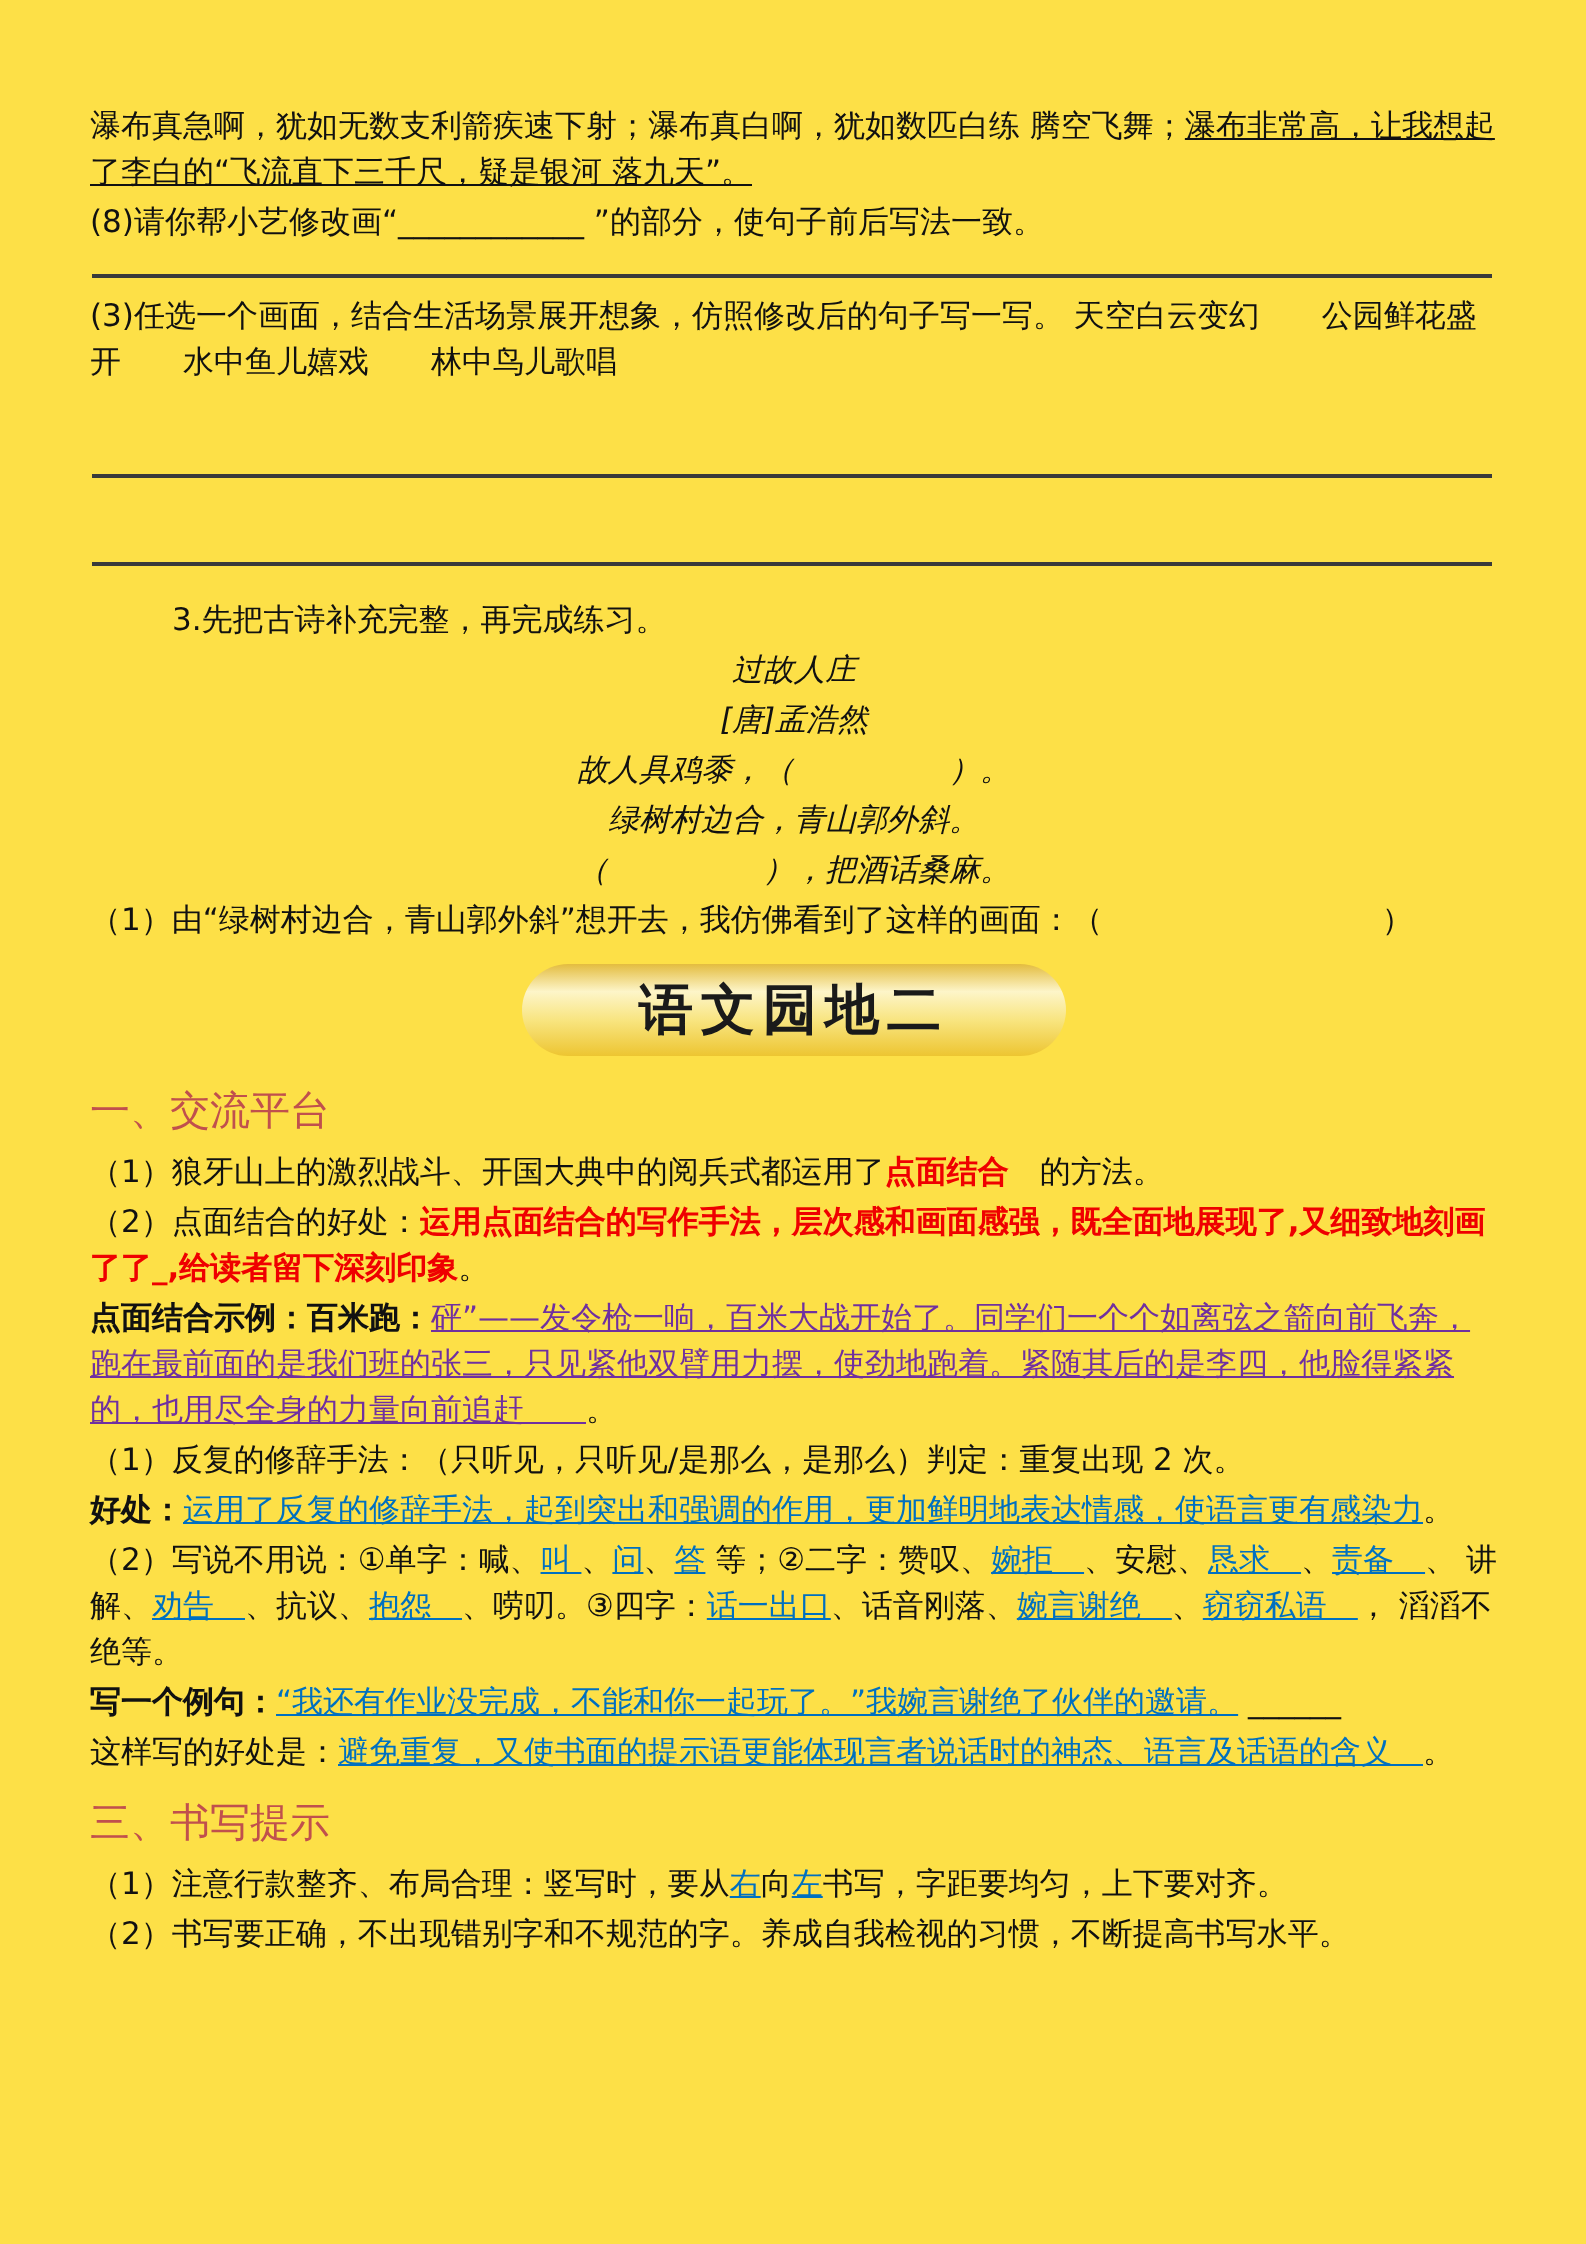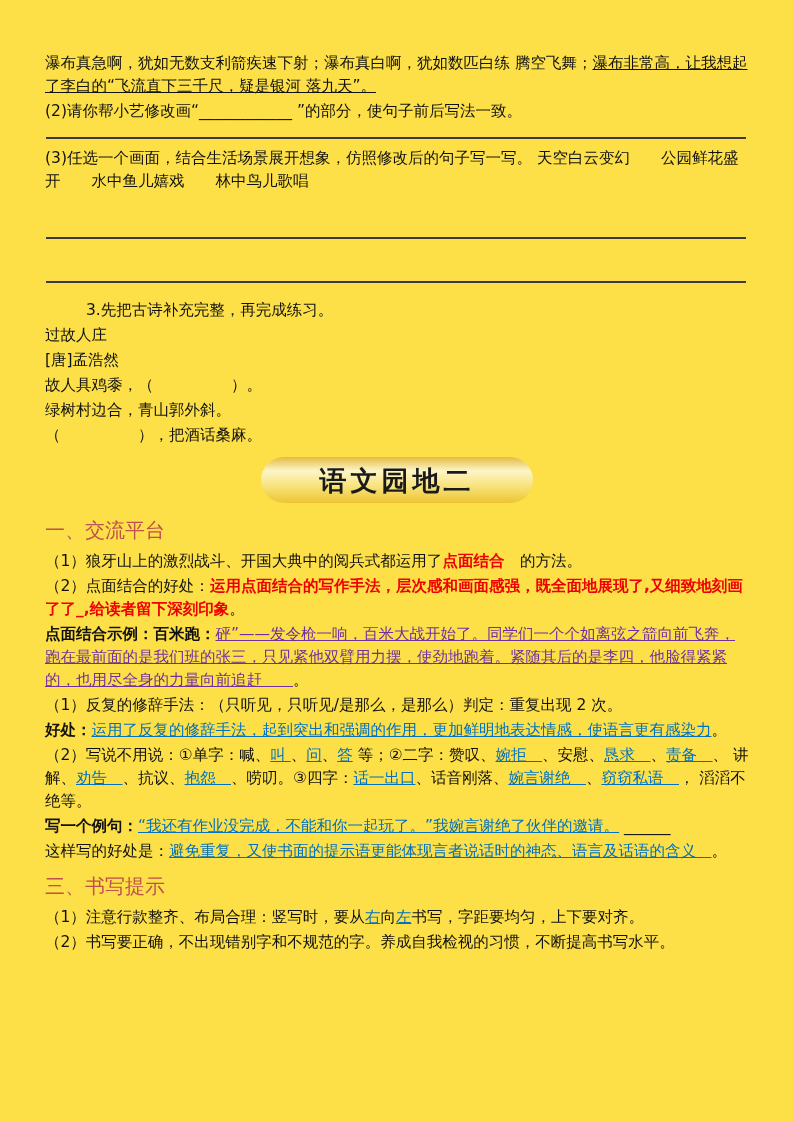--- a/index.html
+++ b/index.html
@@ -17,21 +17,21 @@
     box-sizing:border-box;
     padding:52px 44px 24px 45px;
     background:#fde047;
     font-family:"DejaVu Sans",sans-serif;
     color:var(--ink);
     font-size:15.5px;
     line-height:23px;
     overflow:hidden;
   }
   p{margin:0 0 2px 0;}
-  .poemline{}
+  .poemline{text-align:center;font-style:italic;}
   .rule{
     border:none;
     border-top:2px solid var(--rule);
     margin:14px 3px 8px 1px;
   }
   .rule.gap-top{margin-top:44px;}
   .rule.gap-top2{margin-top:42px;margin-bottom:16px;}
   .lead3{margin-top:4px;margin-left:41px;}
   h2.sec{
     font-size:20px;
@@ -56,39 +56,40 @@
   .r-red-u{color:var(--answer_red);font-weight:bold;}
   .r-purple-u{color:var(--purple);text-decoration:underline;}
   .r-blue-u{color:var(--blue);text-decoration:underline;}
 </style>
 </head>
 <body>
 
 <div class="page">
 
   <p><span>瀑布真急啊，犹如无数支利箭疾速下射；瀑布真白啊，犹如数匹白练 腾空飞舞；</span><span class="r-u">瀑布非常高，让我想起了李白的“飞流直下三千尺，疑是银河 落九天”。</span></p>
-  <p><span>(2)请你帮小艺修改画“____________ ”的部分，使句子前后写法一致。</span></p>
+  <p><span>(8)请你帮小艺修改画“____________ ”的部分，使句子前后写法一致。</span></p>
 
   <hr class="rule">
 
   <p><span>(3)任选一个画面，结合生活场景展开想象，仿照修改后的句子写一写。 天空白云变幻　　公园鲜花盛开　　水中鱼儿嬉戏　　林中鸟儿歌唱</span></p>
 
   <hr class="rule gap-top">
   <hr class="rule gap-top2">
 
   <p class="lead3">3.先把古诗补充完整，再完成练习。</p>
 
   <div>
     <p class="poemline">过故人庄</p>
     <p class="poemline">[唐]孟浩然</p>
     <p class="poemline">故人具鸡黍，（　　　　　）。</p>
     <p class="poemline">绿树村边合，青山郭外斜。</p>
     <p class="poemline">（　　　　　），把酒话桑麻。</p>
   </div>
 
+  <p><span>（1）由“绿树村边合，青山郭外斜”想开去，我仿佛看到了这样的画面：（　　　　　　　　　）</span></p>
 
   <div class="badge-wrap">
     <div class="badge">语文园地二</div>
   </div>
 
   <h2 class="sec first">一、交流平台</h2>
   <p><span>（1）狼牙山上的激烈战斗、开国大典中的阅兵式都运用了</span><span class="r-red-u">点面结合　</span><span>的方法。</span></p>
   <p><span>（2）点面结合的好处：</span><span class="r-red-u">运用点面结合的写作手法，层次感和画面感强，既全面地展现了,又细致地刻画了了_,给读者留下深刻印象</span><span>。</span></p>
   <p><span class="r-b">点面结合示例：百米跑：</span><span class="r-purple-u">砰”——发令枪一响，百米大战开始了。同学们一个个如离弦之箭向前飞奔，跑在最前面的是我们班的张三，只见紧他双臂用力摆，使劲地跑着。紧随其后的是李四，他脸得紧紧的，也用尽全身的力量向前追赶　　</span><span>。</span></p>
 

